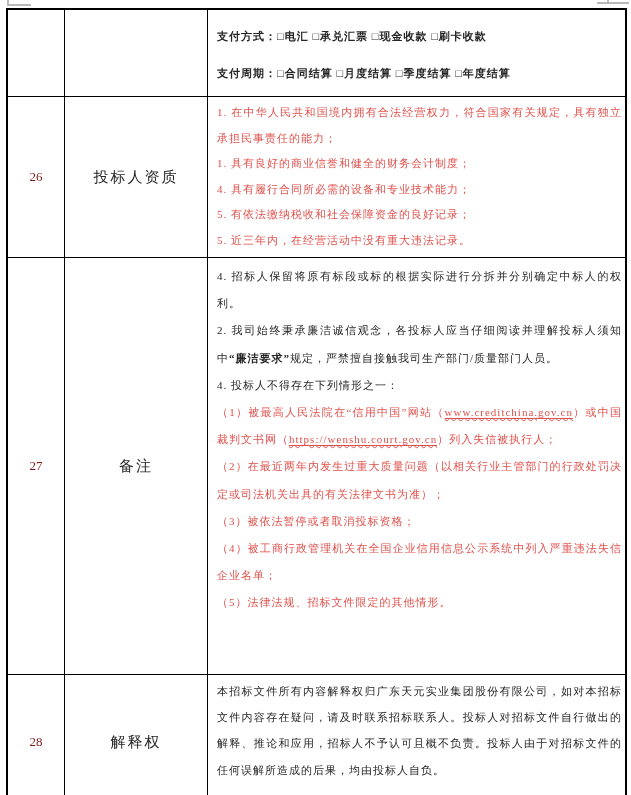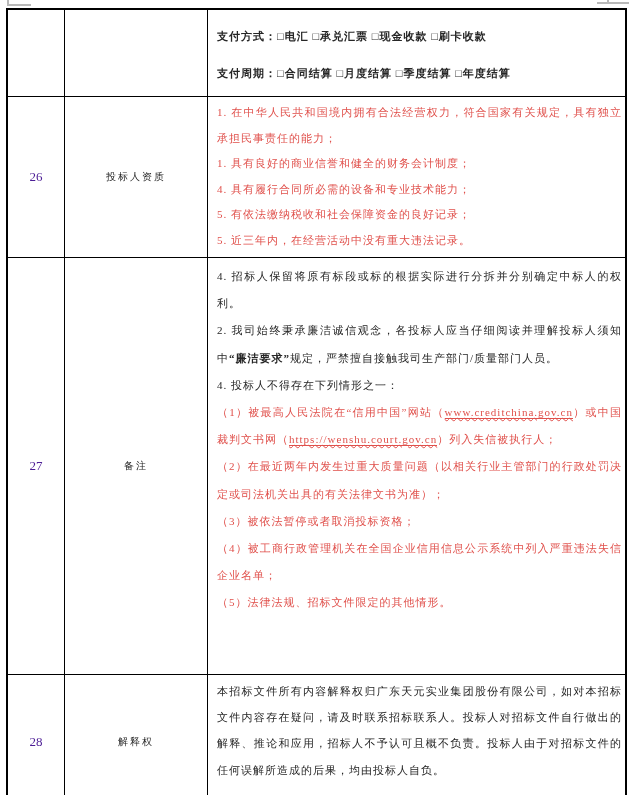--- a/index.html
+++ b/index.html
@@ -36,27 +36,27 @@
   .doc-table td {
     border: 1px solid #000000;
     padding: 0;
     overflow: hidden;
   }
   td.cell-no {
     width: 56px;
     text-align: center;
     vertical-align: middle;
     font-size: 13px;
-    color: #4c1d95;
+    color: #7f1d1d;
   }
   td.cell-label {
     width: 142px;
     text-align: center;
     vertical-align: middle;
-    font-size: 10px;
+    font-size: 15px;
     color: #262626;
     letter-spacing: 2px;
   }
   td.cell-body {
     width: 417px;
     vertical-align: top;
   }
   .cell-content {
     overflow: hidden;
     padding-left: 9px;

